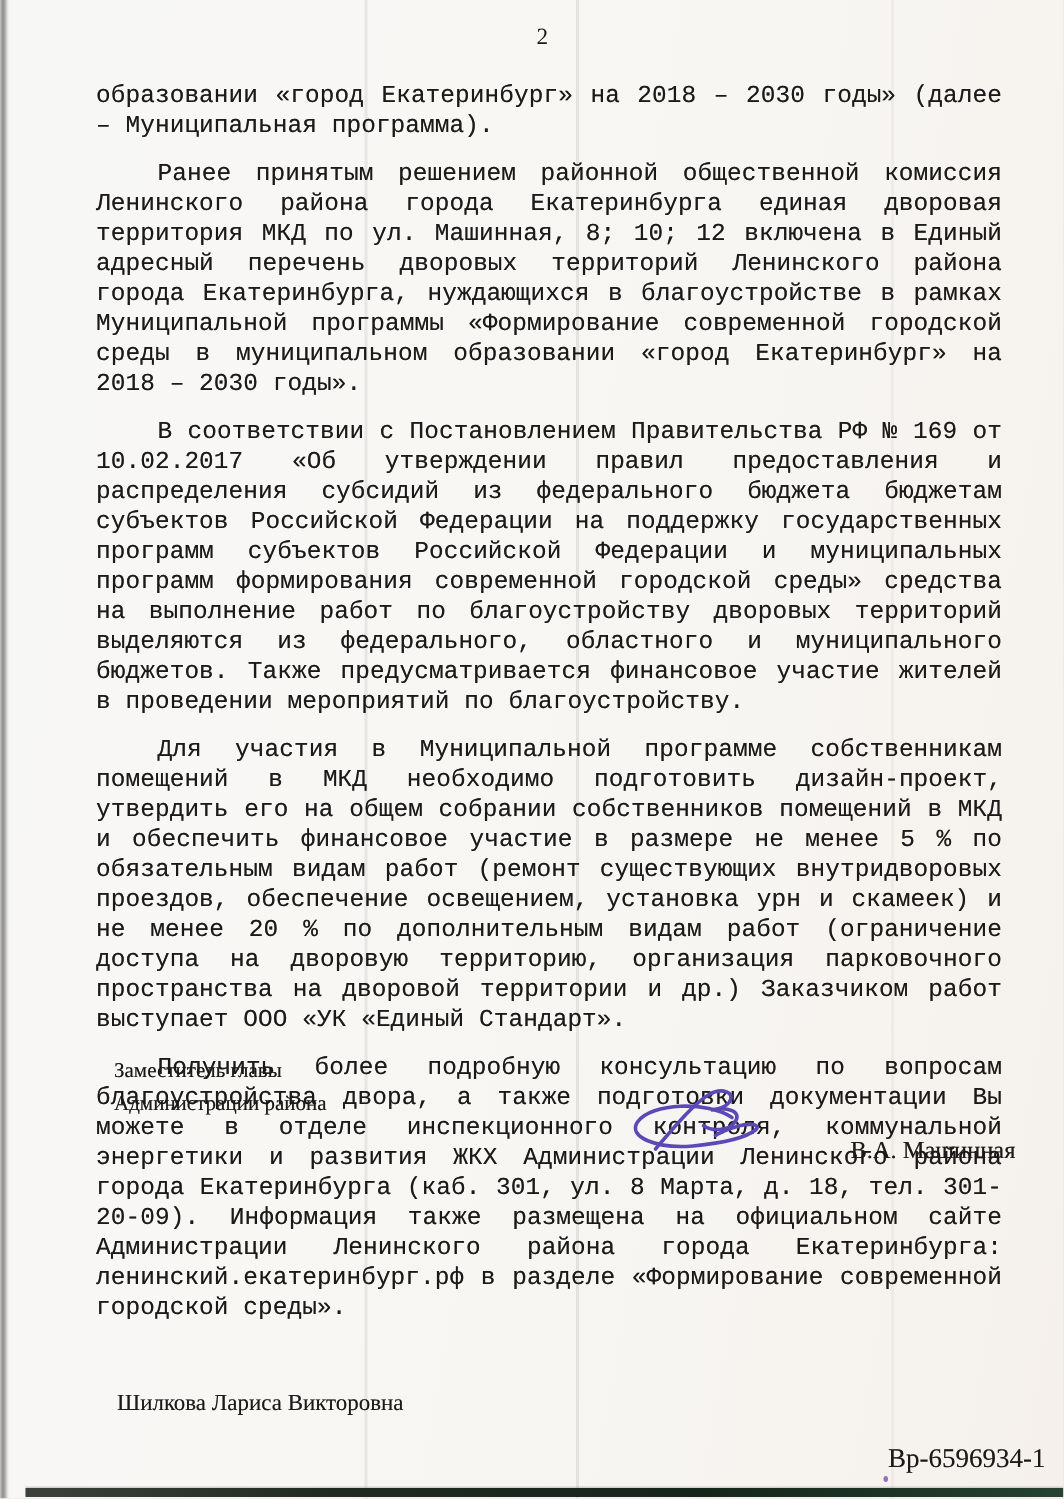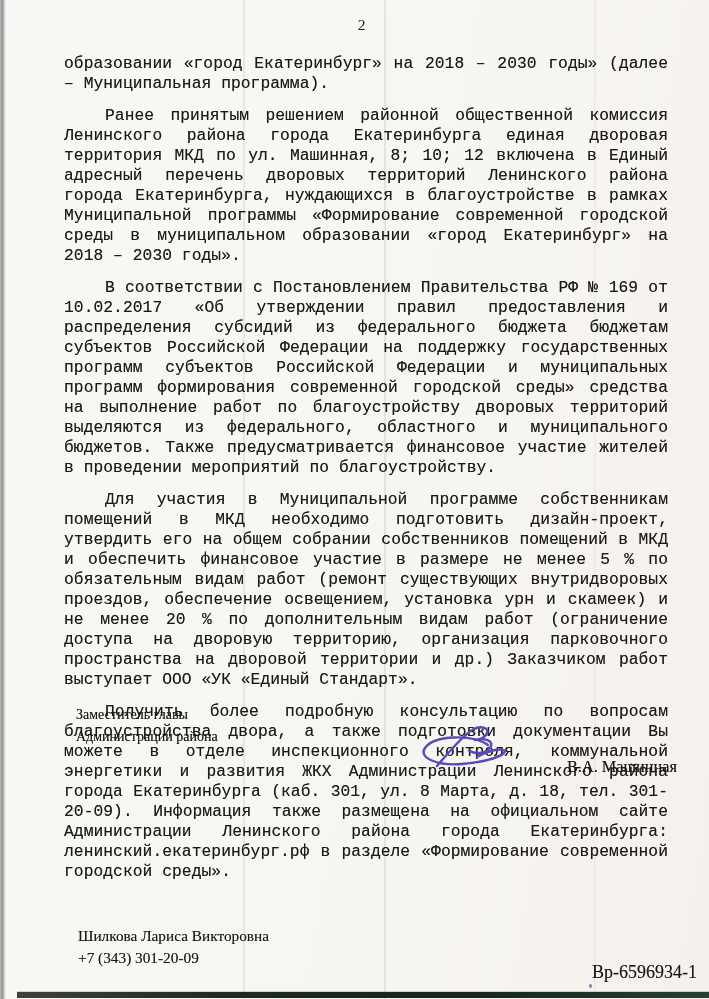--- a/index.html
+++ b/index.html
@@ -108,21 +108,20 @@
 
   <svg class="signature-svg" width="98" height="52" viewBox="0 0 98 52" fill="none">
     <path d="M 76 23 C 60 12, 22 13, 13 26 C 6 36, 26 44, 50 42 C 71 40, 86 36, 92 31 C 95 28, 89 26.5, 81 28.5 C 74 30.5, 68 33, 65 35" stroke="#5a49b6" stroke-width="2.4" stroke-linecap="round" fill="none"></path>
     <path d="M 25 44 C 37 30, 51 13, 61 7.5 C 69 3, 79 6, 74 13 C 70.5 17.5, 62 18, 62 18 C 73 15.5, 83 19, 78 26 C 73.5 32.5, 62 32, 57 28.5" stroke="#5a49b6" stroke-width="2.4" stroke-linecap="round" fill="none"></path>
   </svg>
 
   <div class="sig-name">В.А. Машинная</div>
 
   <div class="contact">
     <div>Шилкова Лариса Викторовна</div>
-    <div>+7 (343) 301-20-09</div>
   </div>
 
   <div class="doc-ref">Вр-6596934-1</div>
 
   <div class="ink-speck"></div>
   <div class="bottom-bar"></div>
 
 </div>
 
 </body></html>

